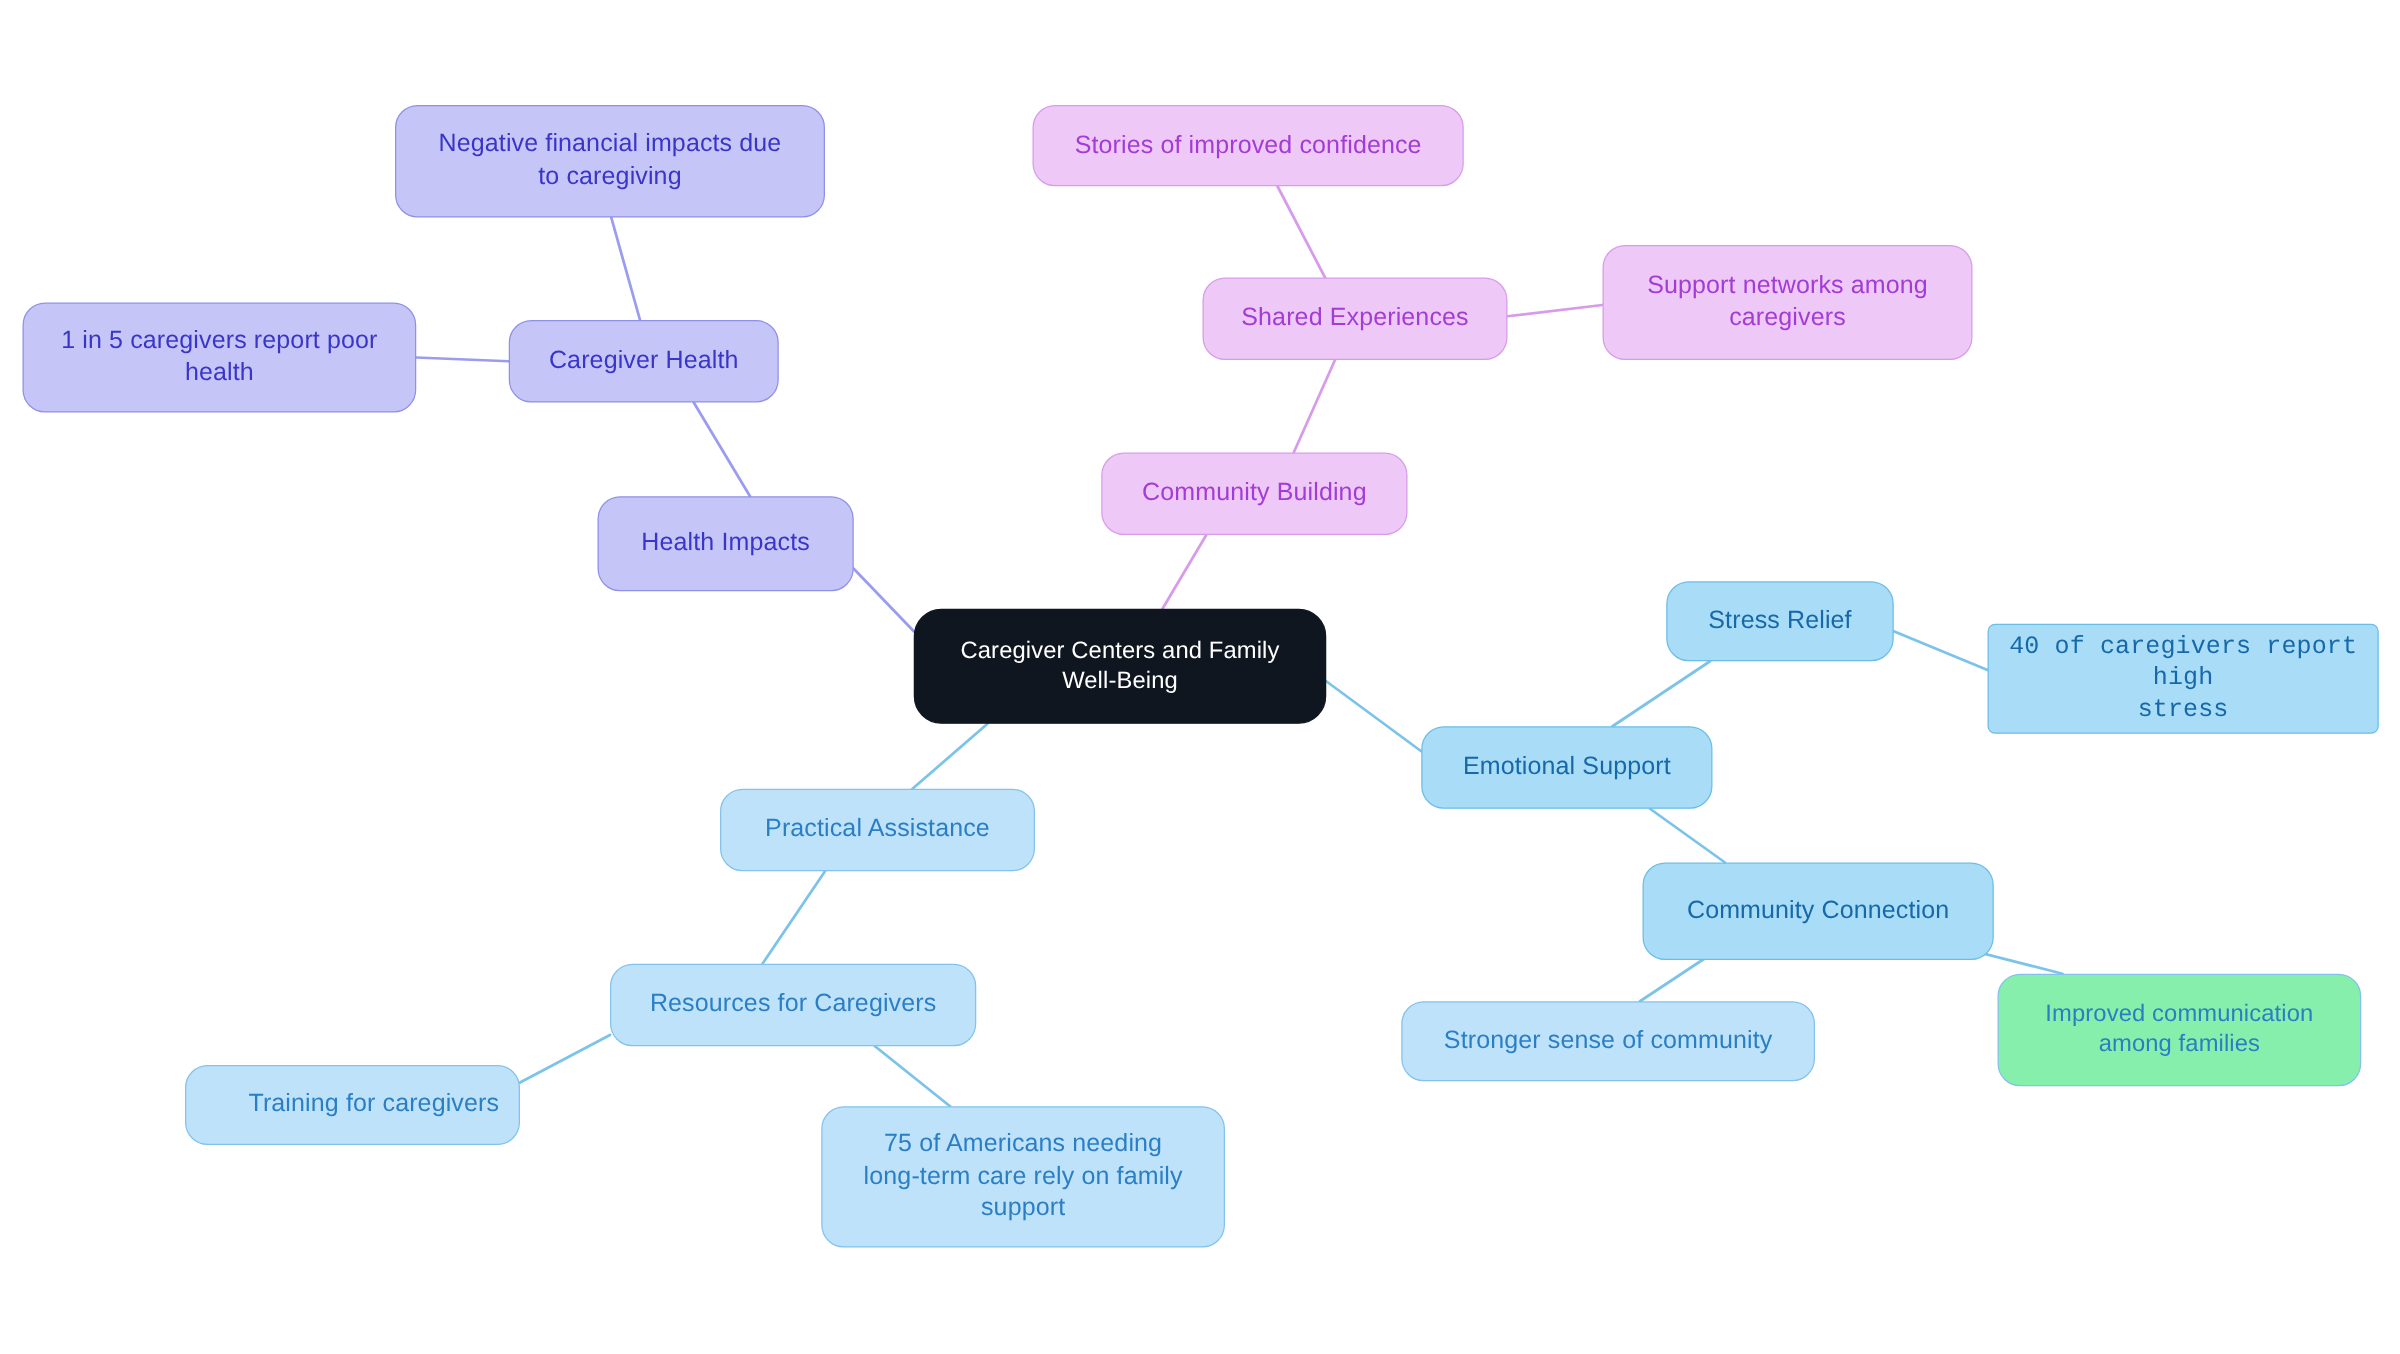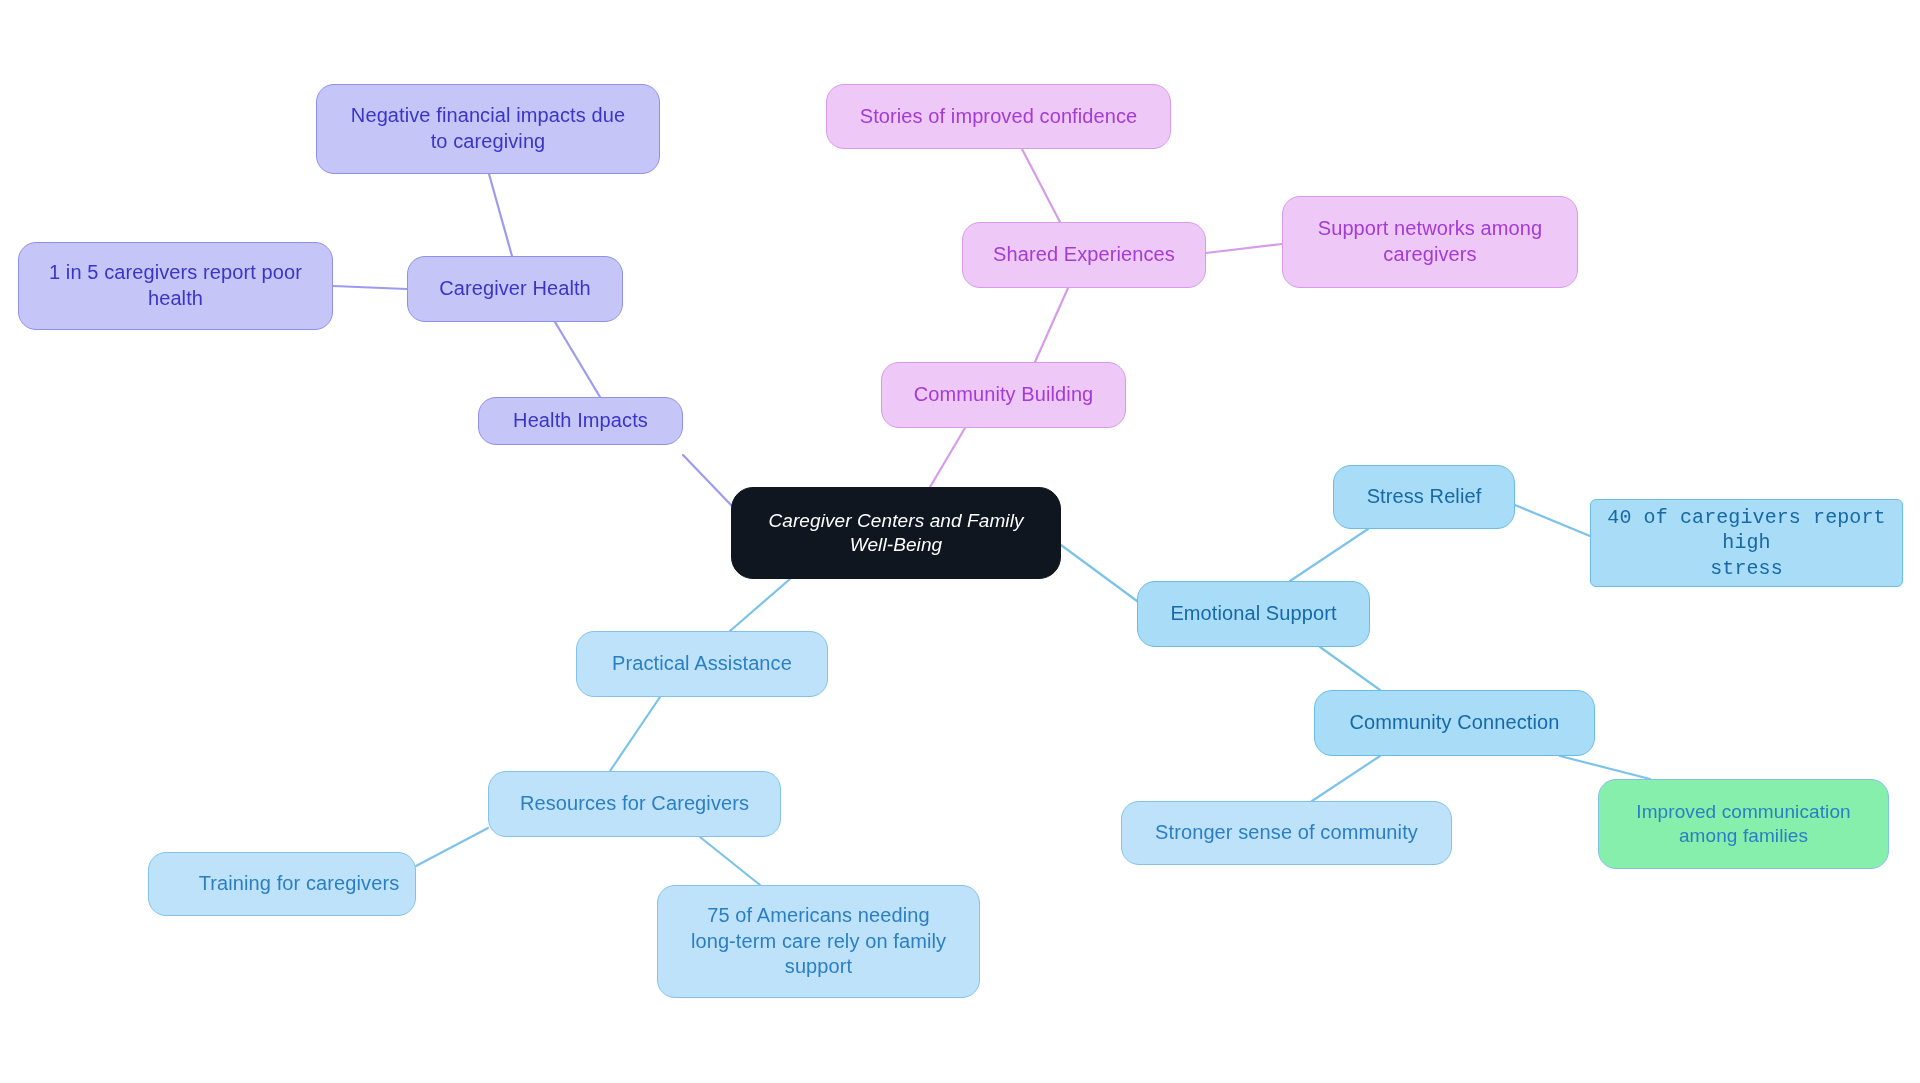--- a/index.html
+++ b/index.html
@@ -37,21 +37,20 @@
     border-width: 1.5px;
     border-radius: 18px;
     padding: 6px 14px;
     line-height: 1.28;
     white-space: pre-line;
     letter-spacing: 0.1px;
   }
   .node-root {
     border-radius: 22px;
     font-weight: 400;
-    font-style: italic;
   }
 </style>
 </head>
 <body>
 
 <div id="canvas">
   <svg id="edges" viewBox="0 0 1920 1083" xmlns="http://www.w3.org/2000/svg">
       <path d="M 731 505 L 683 455" stroke="#9b9cf0" stroke-width="2.2" fill="none" stroke-linecap="round"></path>
       <path d="M 600 397 L 555 322" stroke="#9b9cf0" stroke-width="2.2" fill="none" stroke-linecap="round"></path>
       <path d="M 512 256 L 489 174" stroke="#9b9cf0" stroke-width="2.2" fill="none" stroke-linecap="round"></path>
@@ -67,36 +66,36 @@
       <path d="M 1380 756 L 1312 801" stroke="#7cc3ea" stroke-width="2.2" fill="none" stroke-linecap="round"></path>
       <path d="M 1560 756 L 1650 779" stroke="#7cc3ea" stroke-width="2.2" fill="none" stroke-linecap="round"></path>
       <path d="M 790 579 L 730 631" stroke="#7cc3ea" stroke-width="2.2" fill="none" stroke-linecap="round"></path>
       <path d="M 660 697 L 610 771" stroke="#7cc3ea" stroke-width="2.2" fill="none" stroke-linecap="round"></path>
       <path d="M 488 828 L 416 866" stroke="#7cc3ea" stroke-width="2.2" fill="none" stroke-linecap="round"></path>
       <path d="M 700 837 L 760 885" stroke="#7cc3ea" stroke-width="2.2" fill="none" stroke-linecap="round"></path>
     </svg>
   <div id="node-layer">
       <div class="node node-root" style="left: 731px; top: 487px; width: 330px; height: 92px; background: rgb(15, 22, 32); border-color: rgb(15, 22, 32); color: rgb(255, 255, 255); font-size: 19px; border-radius: 22px;">Caregiver Centers and Family
 Well-Being</div>
-      <div class="node" style="left: 478px; top: 397px; width: 205px; height: 48px; background: rgb(197, 198, 247); border-color: rgb(143, 144, 232); color: rgb(58, 53, 201); font-size: 20px; border-radius: 18px; text-align: right;">Health Impacts</div>
+      <div class="node" style="left: 478px; top: 397px; width: 205px; height: 76px; background: rgb(197, 198, 247); border-color: rgb(143, 144, 232); color: rgb(58, 53, 201); font-size: 20px; border-radius: 18px; text-align: right;">Health Impacts</div>
       <div class="node" style="left: 407px; top: 256px; width: 216px; height: 66px; background: rgb(197, 198, 247); border-color: rgb(143, 144, 232); color: rgb(58, 53, 201); font-size: 20px; border-radius: 18px;">Caregiver Health</div>
       <div class="node" style="left: 316px; top: 84px; width: 344px; height: 90px; background: rgb(197, 198, 247); border-color: rgb(143, 144, 232); color: rgb(58, 53, 201); font-size: 20px; border-radius: 18px;">Negative financial impacts due
 to caregiving</div>
       <div class="node" style="left: 18px; top: 242px; width: 315px; height: 88px; background: rgb(197, 198, 247); border-color: rgb(143, 144, 232); color: rgb(58, 53, 201); font-size: 20px; border-radius: 18px;">1 in 5 caregivers report poor
 health</div>
       <div class="node" style="left: 881px; top: 362px; width: 245px; height: 66px; background: rgb(238, 200, 246); border-color: rgb(215, 155, 234); color: rgb(163, 59, 214); font-size: 20px; border-radius: 18px;">Community Building</div>
       <div class="node" style="left: 962px; top: 222px; width: 244px; height: 66px; background: rgb(238, 200, 246); border-color: rgb(215, 155, 234); color: rgb(163, 59, 214); font-size: 20px; border-radius: 18px;">Shared Experiences</div>
       <div class="node" style="left: 826px; top: 84px; width: 345px; height: 65px; background: rgb(238, 200, 246); border-color: rgb(215, 155, 234); color: rgb(163, 59, 214); font-size: 20px; border-radius: 18px; text-align: right;">Stories of improved confidence</div>
       <div class="node" style="left: 1282px; top: 196px; width: 296px; height: 92px; background: rgb(238, 200, 246); border-color: rgb(215, 155, 234); color: rgb(163, 59, 214); font-size: 20px; border-radius: 18px;">Support networks among
 caregivers</div>
       <div class="node" style="left: 1137px; top: 581px; width: 233px; height: 66px; background: rgb(168, 220, 247); border-color: rgb(107, 189, 230); color: rgb(22, 104, 168); font-size: 20px; border-radius: 18px;">Emotional Support</div>
       <div class="node" style="left: 1333px; top: 465px; width: 182px; height: 64px; background: rgb(168, 220, 247); border-color: rgb(107, 189, 230); color: rgb(22, 104, 168); font-size: 20px; border-radius: 18px;">Stress Relief</div>
       <div class="node" style="left: 1590px; top: 499px; width: 313px; height: 88px; background: rgb(168, 220, 247); border-color: rgb(107, 189, 230); color: rgb(22, 104, 168); font-size: 20px; border-radius: 6px; font-family: Liberation Mono, monospace;">40 of caregivers report high
 stress</div>
-      <div class="node" style="left: 1314px; top: 690px; width: 281px; height: 66px; background: rgb(168, 220, 247); border-color: rgb(107, 189, 230); color: rgb(22, 104, 168); font-size: 20px; border-radius: 18px;">Community Connection</div>
+      <div class="node" style="left: 1314px; top: 690px; width: 281px; height: 78px; background: rgb(168, 220, 247); border-color: rgb(107, 189, 230); color: rgb(22, 104, 168); font-size: 20px; border-radius: 18px;">Community Connection</div>
       <div class="node" style="left: 1121px; top: 801px; width: 331px; height: 64px; background: rgb(191, 226, 251); border-color: rgb(130, 194, 236); color: rgb(42, 127, 196); font-size: 20px; border-radius: 18px;">Stronger sense of community</div>
       <div class="node" style="left: 1598px; top: 779px; width: 291px; height: 90px; background: #86efac; border-color: rgb(130, 194, 236); color: rgb(42, 127, 196); font-size: 19px; border-radius: 18px;">Improved communication
 among families</div>
       <div class="node" style="left: 576px; top: 631px; width: 252px; height: 66px; background: rgb(191, 226, 251); border-color: rgb(130, 194, 236); color: rgb(42, 127, 196); font-size: 20px; border-radius: 18px;">Practical Assistance</div>
       <div class="node" style="left: 488px; top: 771px; width: 293px; height: 66px; background: rgb(191, 226, 251); border-color: rgb(130, 194, 236); color: rgb(42, 127, 196); font-size: 20px; border-radius: 18px;">Resources for Caregivers</div>
       <div class="node" style="left: 148px; top: 852px; width: 268px; height: 64px; background: rgb(191, 226, 251); border-color: rgb(130, 194, 236); color: rgb(42, 127, 196); font-size: 20px; border-radius: 18px; padding-left: 48px;">Training for caregivers</div>
       <div class="node" style="left: 657px; top: 885px; width: 323px; height: 113px; background: rgb(191, 226, 251); border-color: rgb(130, 194, 236); color: rgb(42, 127, 196); font-size: 20px; border-radius: 18px;">75 of Americans needing
 long-term care rely on family
 support</div>
     </div>

